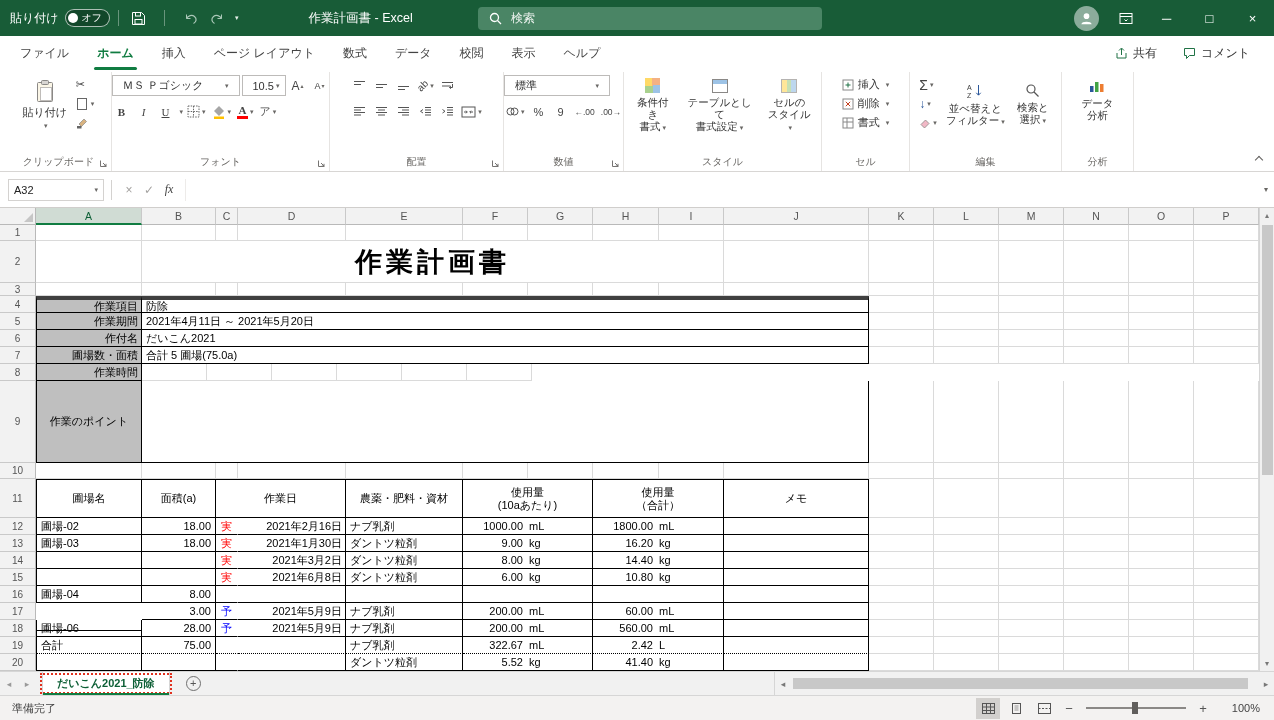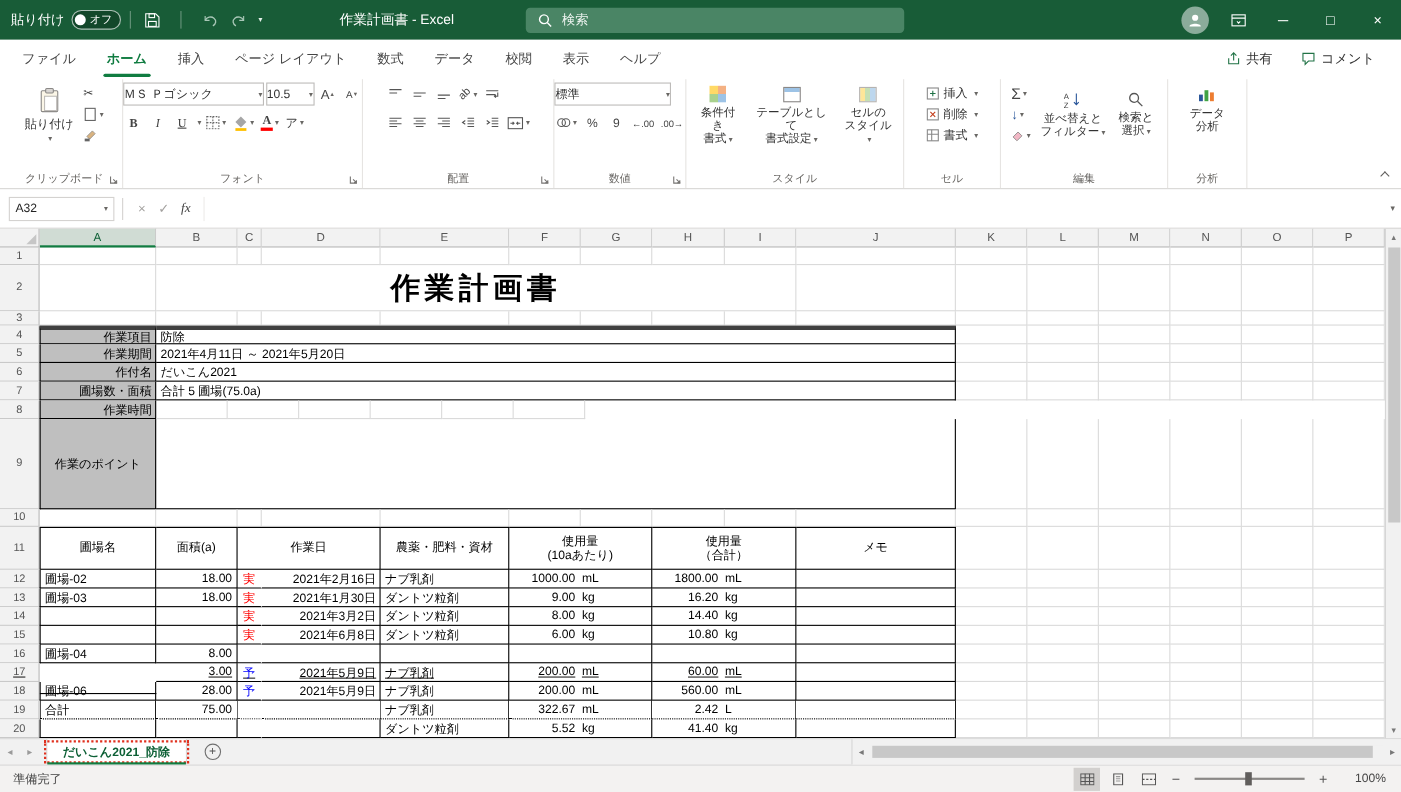--- a/index.html
+++ b/index.html
@@ -30,21 +30,21 @@
   .pillbtn{display:flex;align-items:center;gap:5px;font-size:12px;color:#333;padding:3px 10px;border-radius:3px}
   
   .ribbon{height:102px;background:#fff;border-bottom:1px solid #D8D6D4;display:flex;align-items:stretch;padding:2px 0 0 6px;position:relative}
   .rgroup{position:relative;border-right:1px solid #E6E4E2;padding:3px 4px 15px;display:flex;flex-direction:column;align-items:center;flex:0 0 auto}
   .glabel{position:absolute;bottom:2px;left:0;width:100%;text-align:center;font-size:10px;color:#696764;white-space:nowrap}
   .launcher{position:absolute;right:3px;bottom:3px}
   .gcontent{display:flex}
   .gcontent.col{flex-direction:column}
   .row{display:flex;align-items:center;gap:2px}
   .r1{margin-bottom:5px}
-  .combo{height:21px;border:1px solid #BDBBB9;background:#fff;display:flex;align-items:center;justify-content:space-between;padding:0 0;font-size:11px;color:#333}
+  .combo{height:21px;border:1px solid #BDBBB9;background:#fff;display:flex;align-items:center;justify-content:space-between;padding:0 10px;font-size:11px;color:#333}
   .dd{font-size:7px;color:#696764;margin-left:2px}
   .minibtn{height:21px;min-width:20px;display:flex;align-items:center;justify-content:center;padding:0 2px;font-size:11px;color:#444}
   .minicol{display:flex;flex-direction:column;gap:0;margin-left:3px}
   .minicol .minibtn{height:19px;justify-content:flex-start}
   .bigbtn{display:flex;flex-direction:column;align-items:center;width:48px;font-size:11px;color:#333;gap:2px;padding-top:2px}
   .stylebtn{display:flex;flex-direction:column;align-items:center;justify-content:flex-start;font-size:10.5px;color:#333;padding:3px 5px 0;text-align:center;line-height:12px}
   .slbl{margin-top:3px}
   .cellbtn{display:flex;align-items:center;gap:4px;font-size:11px;height:19px;padding:0 3px;color:#333}
   .bold{font-weight:700;font-family:"Liberation Serif",serif}
   .italic{font-style:italic;font-family:"Liberation Serif",serif}
@@ -812,21 +812,21 @@
           <div class="cell tb val" style="width: 130px;"></div>
           <div class="cell tb val" style="width: 131px;"></div>
           <div class="cell tb memo" style="width: 145px;"></div>
           <div class="cell" style="width: 65px;"></div>
           <div class="cell" style="width: 65px;"></div>
           <div class="cell" style="width: 65px;"></div>
           <div class="cell" style="width: 65px;"></div>
           <div class="cell" style="width: 65px;"></div>
           <div class="cell" style="width: 65px;"></div>
         </div>
-        <div class="srow" style="height: 17px; text-decoration: underline;">
+        <div class="srow" style="height: 17px;">
           <div class="rowhdr">17</div>
           <div class="cell tb fld bleft" style="width: 106px; margin-top: 27px;">圃場-05</div>
           <div class="cell tb num" style="width: 74px;">3.00</div>
           <div class="cell tb mark noR planned" style="width: 22px;">予</div>
           <div class="cell tb date" style="width: 108px;">2021年5月9日</div>
           <div class="cell tb mat" style="width: 117px;">ナブ乳剤</div>
           <div class="cell tb val" style="width: 130px;">
             <span class="vv">200.00</span>
             <span class="vu">mL</span>
           </div>

